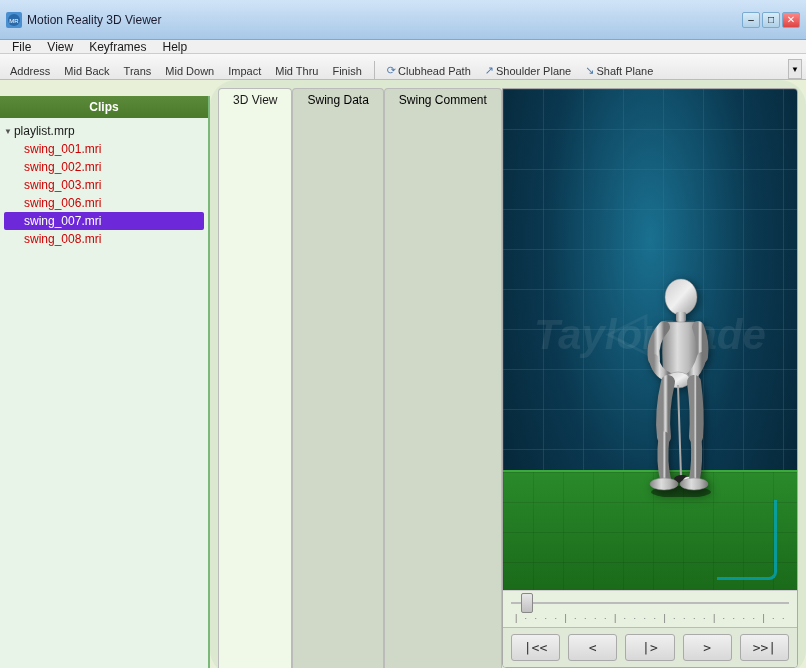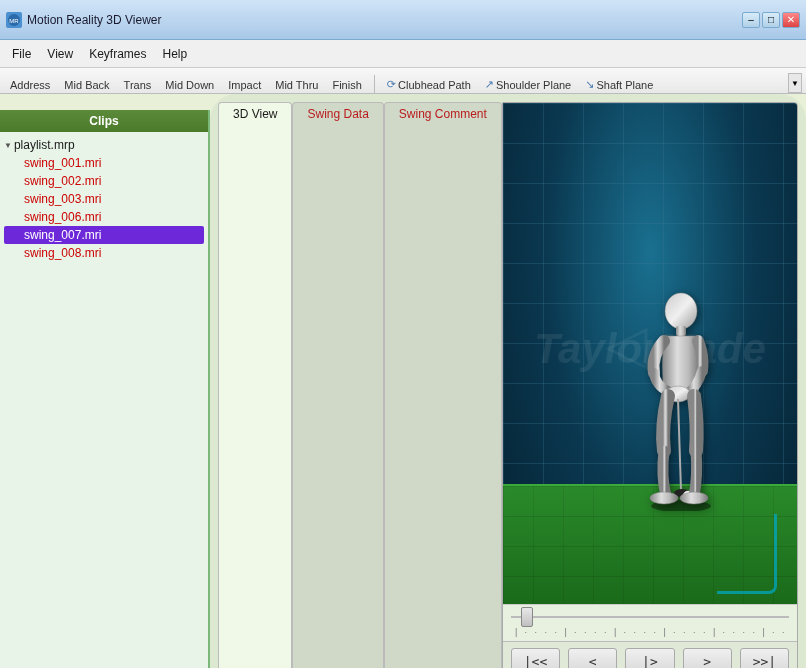--- a/index.html
+++ b/index.html
@@ -21,21 +21,21 @@
     #title-bar .win-btn {
       width: 18px; height: 16px; font-size: 10px; display: flex; align-items: center; justify-content: center;
       cursor: pointer; border: 1px solid #7aaad0; background: linear-gradient(to bottom, #d8ecf8, #b0d0e8);
       border-radius: 2px;
     }
     #title-bar .win-btn.close { background: linear-gradient(to bottom, #f88, #d44); color: white; }
 
     
     #menu-bar {
       background: #f0f0f0;
-      height: 28px;
+      height: 14px;
       display: flex;
       align-items: center;
       padding: 0 4px;
       border-bottom: 1px solid #ccc;
     }
     .menu-item {
       padding: 2px 8px;
       cursor: pointer;
       font-size: 12px;
       color: #1a1a1a;
@@ -132,21 +132,21 @@
       margin-bottom: 0;
     }
     .tab {
       padding: 4px 14px;
       font-size: 12px;
       cursor: pointer;
       border: 1px solid #bbb;
       border-bottom: none;
       border-radius: 4px 4px 0 0;
       background: #d0d8c8;
-      color: #b91c1c;
+      color: #000000;
     }
     .tab.active {
       background: #f0f8e8;
       color: #1a1a1a;
       font-weight: normal;
     }
 
     
     #view-panel {
       flex: 1;

